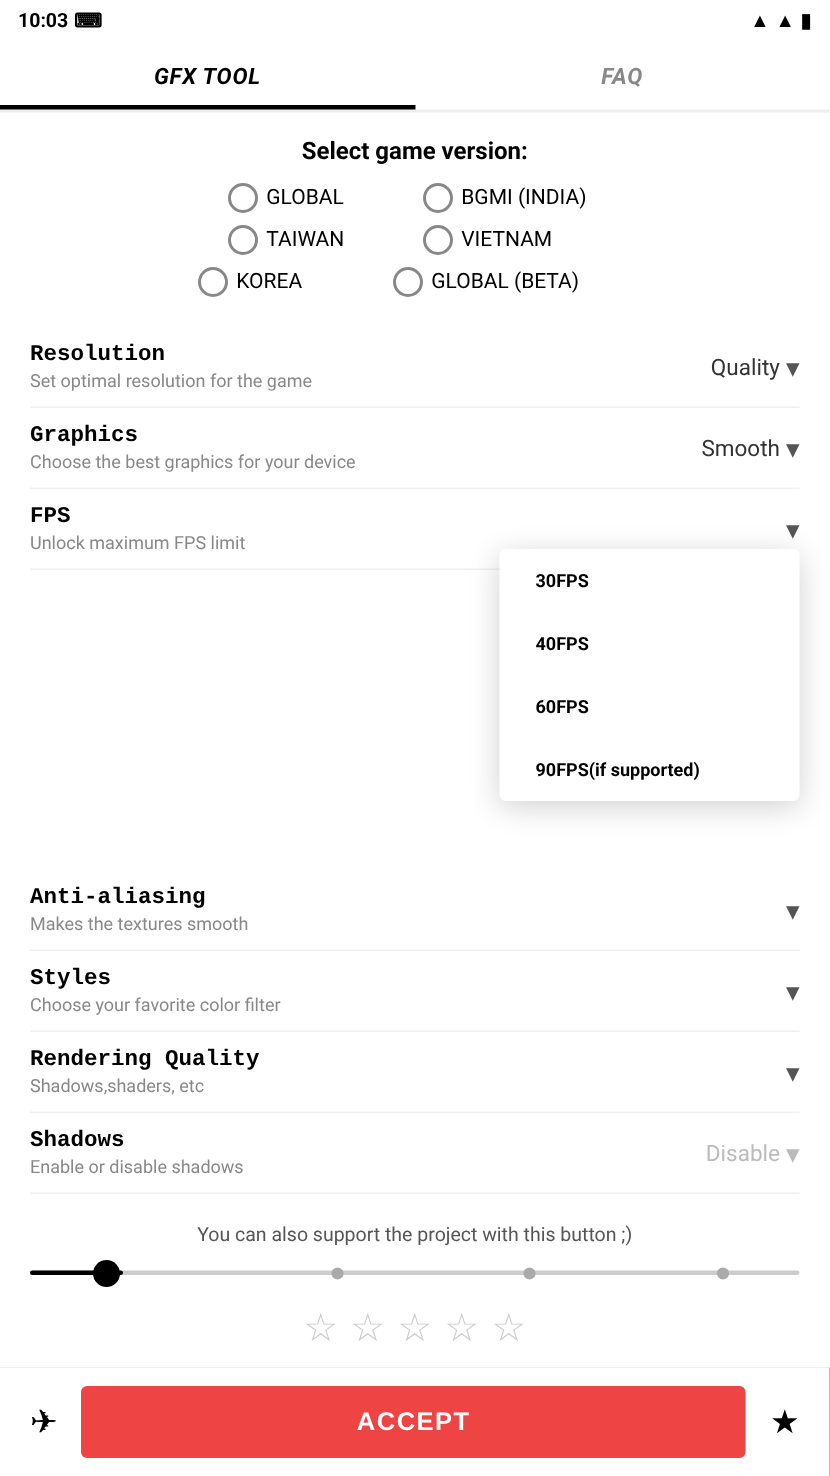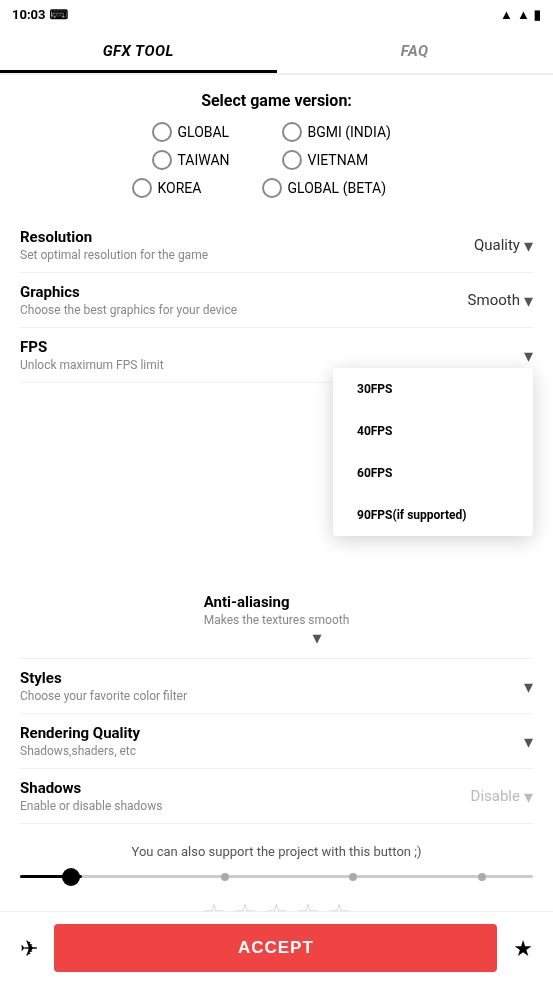--- a/index.html
+++ b/index.html
@@ -100,20 +100,21 @@
       align-items: center;
       padding: 10px 0;
       border-bottom: 1px solid #f0f0f0;
       position: relative;
     }
     .setting-left {}
     .setting-name {
       font-weight: bold;
       font-size: 15px;
       margin-bottom: 2px;
+      font-family: Liberation Mono, monospace;
     }
     .setting-desc {
       font-size: 12px;
       color: #888;
     }
     .setting-right {
       display: flex;
       align-items: center;
       gap: 4px;
       color: #333;
@@ -353,21 +354,21 @@
     </div>
 
     <div class="dropdown-menu">
       <div class="dropdown-item">30FPS</div>
       <div class="dropdown-item">40FPS</div>
       <div class="dropdown-item">60FPS</div>
       <div class="dropdown-item">90FPS(if supported)</div>
     </div>
   </div>
 
-  <div class="setting-row" style="margin-top:200px;flex-direction:column;">
+  <div class="setting-row" style="margin-top:200px;">
     <div class="setting-left">
       <div class="setting-name">Anti-aliasing</div>
       <div class="setting-desc">Makes the textures smooth</div>
     </div>
     <div class="setting-right">
       <span class="dropdown-arrow">▾</span>
     </div>
   </div>
 
   <div class="setting-row">

